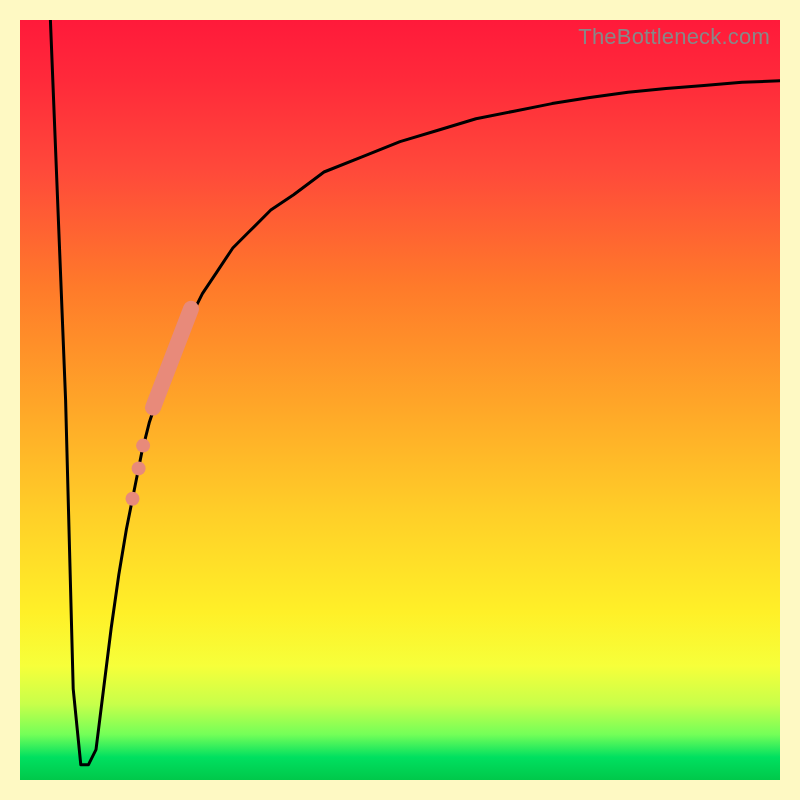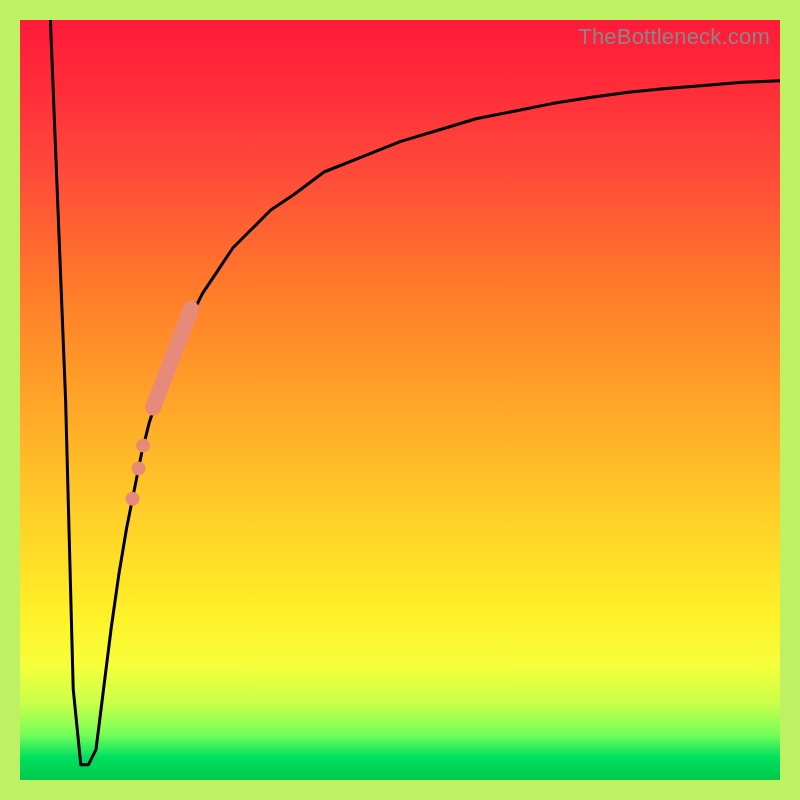--- a/index.html
+++ b/index.html
@@ -7,21 +7,21 @@
     padding: 0;
     width: 800px;
     height: 800px;
     background: #000;
     font-family: Arial, Helvetica, sans-serif;
   }
   .frame {
     position: relative;
     width: 800px;
     height: 800px;
-    background: #bef264;
+    background: #fef9c3;
   }
   .plot-area {
     position: absolute;
     left: 20px;
     top: 20px;
     width: 760px;
     height: 760px;
     
     background: linear-gradient(
       to bottom,

